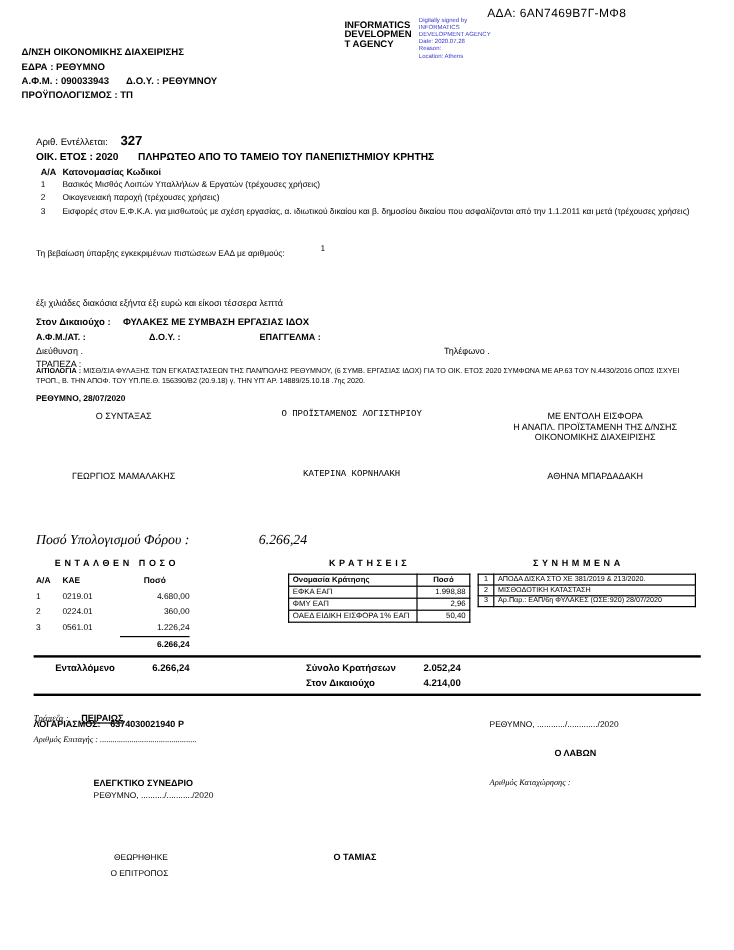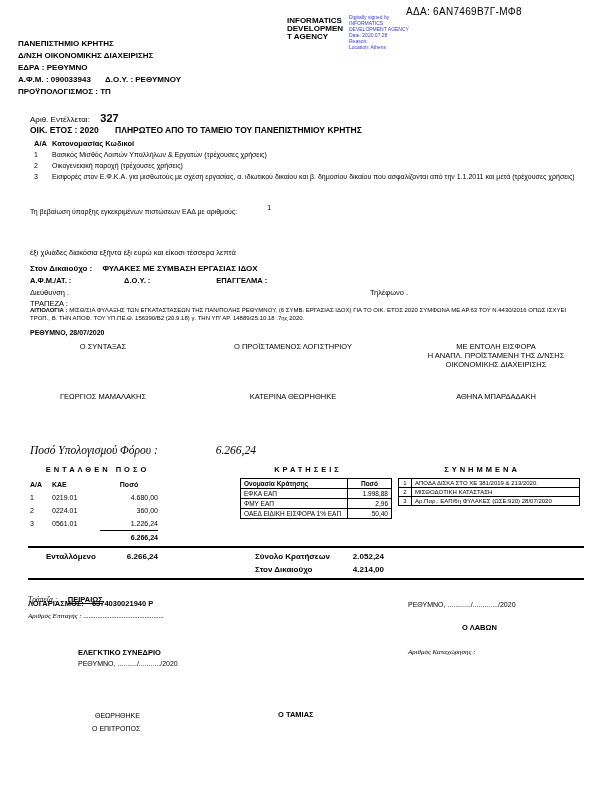--- a/index.html
+++ b/index.html
@@ -46,21 +46,21 @@
   .benef-id-row .w2 { display:inline-block; width:90px; }
   .addr-row { position:relative; width:560px; font-size:7.5px; }
   .phone { position:absolute; left:340px; top:0; }
   .bank-row { font-size:7.5px; }
   .just { width:552px; font-size:6px; line-height:7.5px; }
   .just .lbl { font-weight:bold; }
   .place-date { font-size:7px; font-weight:bold; }
 
   .sig-row { display:flex; width:576px; text-align:center; }
   .sig-col1 { width:170px; }
-  .sig-col2 { width:210px; }
+  .sig-col2 { width:210px;font-family:Liberation Mono, monospace; }
   .sig-col3 { flex:1; }
   .sig-title { font-size:7.5px; line-height:9px; }
   .sig-name { font-size:7.5px; }
 
   .tax-line { font-family:"Liberation Serif", serif; font-style:italic; font-size:11.5px; }
   .tax-amount { margin-left:55px; }
 
   .tbl-title { font-size:7.5px; font-weight:bold; letter-spacing:3px; }
 
   .ent-header, .ent-row { display:flex; font-size:7px; line-height:13px; }
@@ -106,21 +106,20 @@
     </div>
     <div class="stamp-sig">Digitally signed by
 INFORMATICS
 DEVELOPMENT AGENCY
 Date: 2020.07.28
 Reason:
 Location: Athens</div>
   </div>
 
   <div class="abs" style="top:38px; left:18px;">
-    <div class="org-line">ΠΑΝΕΠΙΣΤΗΜΙΟ ΚΡΗΤΗΣ</div>
     <div class="org-line">Δ/ΝΣΗ ΟΙΚΟΝΟΜΙΚΗΣ ΔΙΑΧΕΙΡΙΣΗΣ</div>
     <div class="org-line">ΕΔΡΑ : ΡΕΘΥΜΝΟ</div>
     <div class="org-line">
       <span>Α.Φ.Μ. : 090033943</span>
       <span style="margin-left:12px;">Δ.Ο.Υ. : ΡΕΘΥΜΝΟΥ</span>
     </div>
     <div class="org-line">ΠΡΟΫΠΟΛΟΓΙΣΜΟΣ  :  ΤΠ</div>
   </div>
 
   <div class="abs" style="top:108px; left:30px;">
@@ -183,21 +182,21 @@
     <div class="sig-col2 sig-title">Ο ΠΡΟΪΣΤΑΜΕΝΟΣ ΛΟΓΙΣΤΗΡΙΟΥ</div>
     <div class="sig-col3 sig-title">
       <div>ΜΕ ΕΝΤΟΛΗ ΕΙΣΦΟΡΑ</div>
       <div>Η ΑΝΑΠΛ. ΠΡΟΪΣΤΑΜΕΝΗ ΤΗΣ Δ/ΝΣΗΣ</div>
       <div>ΟΙΚΟΝΟΜΙΚΗΣ ΔΙΑΧΕΙΡΙΣΗΣ</div>
     </div>
   </div>
 
   <div class="abs sig-row" style="top:392px; left:18px;">
     <div class="sig-col1 sig-name">ΓΕΩΡΓΙΟΣ ΜΑΜΑΛΑΚΗΣ</div>
-    <div class="sig-col2 sig-name">ΚΑΤΕΡΙΝΑ ΘΕΩΡΗΘΗΚΕ</div>
+    <div class="sig-col2 sig-name">ΚΑΤΕΡΙΝΑ ΚΟΡΝΗΛΑΚΗ</div>
     <div class="sig-col3 sig-name">ΑΘΗΝΑ ΜΠΑΡΔΑΔΑΚΗ</div>
   </div>
 
   <div class="abs tax-line" style="top:444px; left:30px;">
     <span>Ποσό Υπολογισμού Φόρου :</span>
     <span class="tax-amount">6.266,24</span>
   </div>
 
   <div class="abs" style="top:465px; left:30px; width:135px;">
     <div class="tbl-title" style="text-align:center;">ΕΝΤΑΛΘΕΝ ΠΟΣΟ</div>

